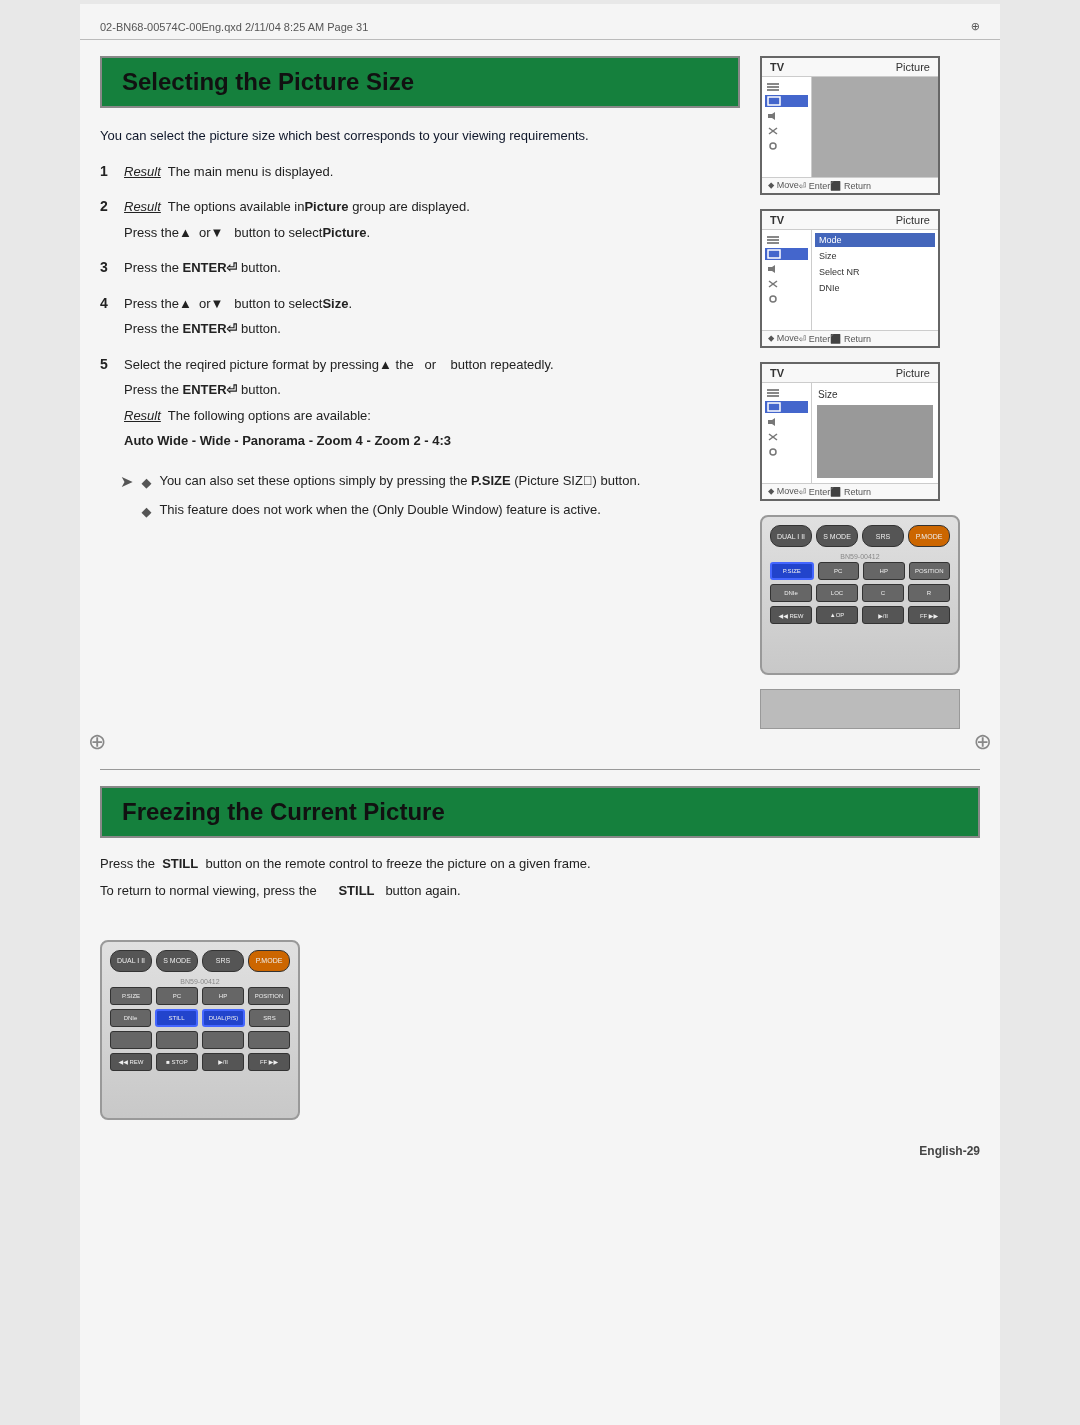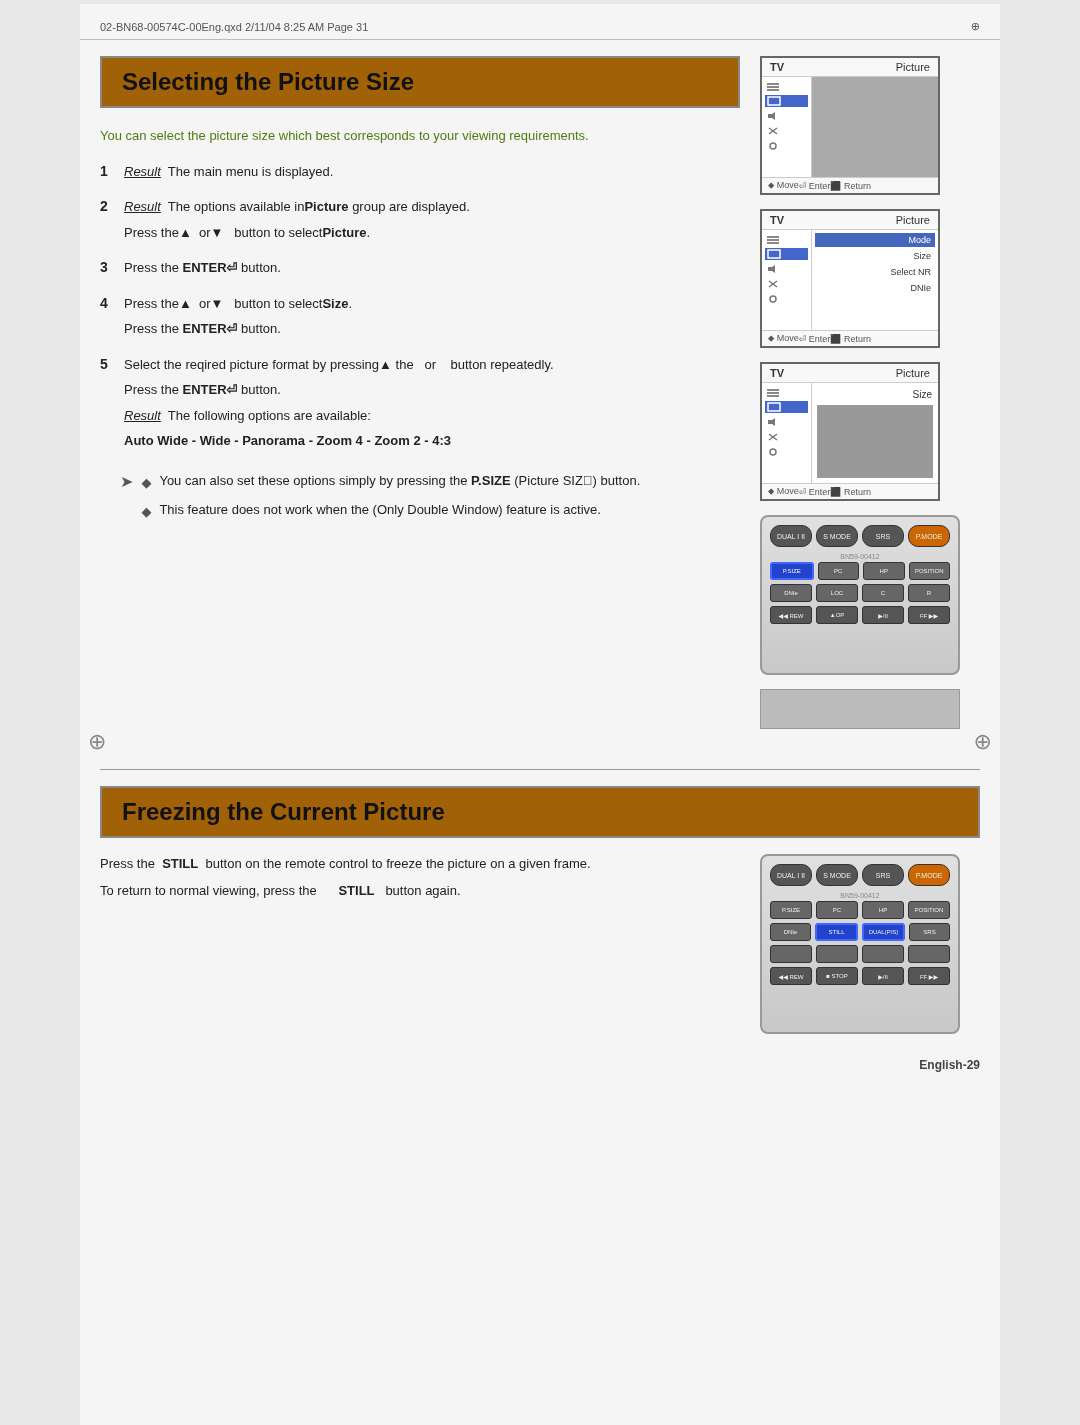--- a/index.html
+++ b/index.html
@@ -48,32 +48,32 @@
     .right-column {
       width: 220px;
       flex-shrink: 0;
     }
 
     
     .section-heading {
       border: 2px solid #888;
       padding: 10px 20px;
       margin-bottom: 18px;
-      background: #a16207;
+      background: #15803d;
     }
 
     .section-heading h2 {
       font-size: 24px;
       font-weight: bold;
       color: #111;
     }
 
     .section-intro {
       font-size: 13px;
-      color: #4d7c0f;
+      color: #0f172a;
       margin-bottom: 16px;
       line-height: 1.5;
     }
 
     
     .steps-list {
       list-style: none;
       padding: 0;
     }
 
@@ -160,21 +160,20 @@
     }
 
     .tv-header-label {
       font-size: 11px;
       color: #333;
     }
 
     .tv-body {
       display: flex;
       min-height: 100px;
-      text-align: right;
     }
 
     .tv-menu-left {
       width: 50px;
       border-right: 1px solid #ccc;
       padding: 4px 3px;
       display: flex;
       flex-direction: column;
       gap: 3px;
     }
@@ -308,20 +307,21 @@
       border: none;
       border-top: 1px solid #999;
       margin: 20px 0;
     }
 
     
     .freeze-content-area {
       display: flex;
       padding: 0 20px;
       gap: 28px;
+      flex-direction: column;
     }
 
     .freeze-left {
       flex: 1;
     }
 
     .freeze-right {
       width: 220px;
       flex-shrink: 0;
     }

